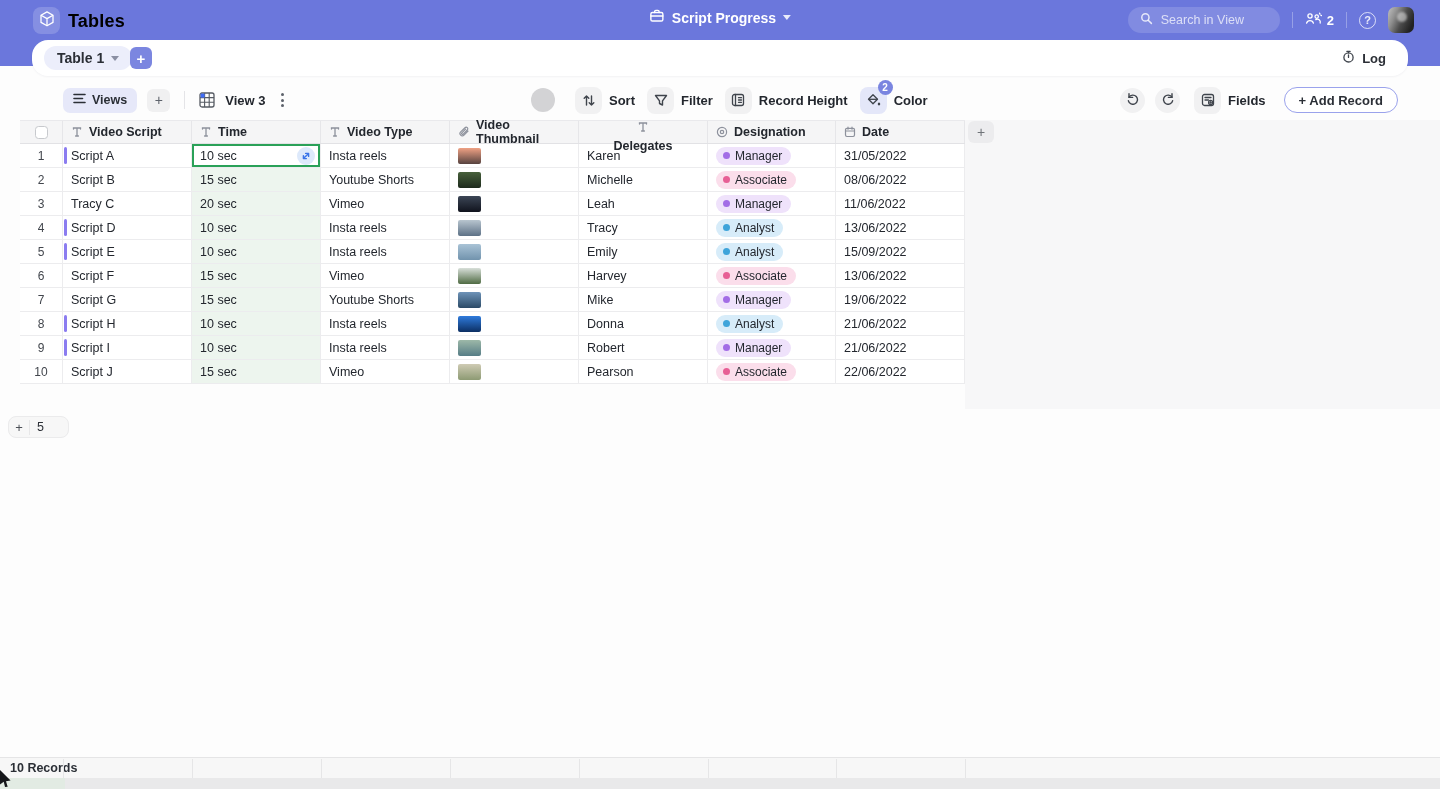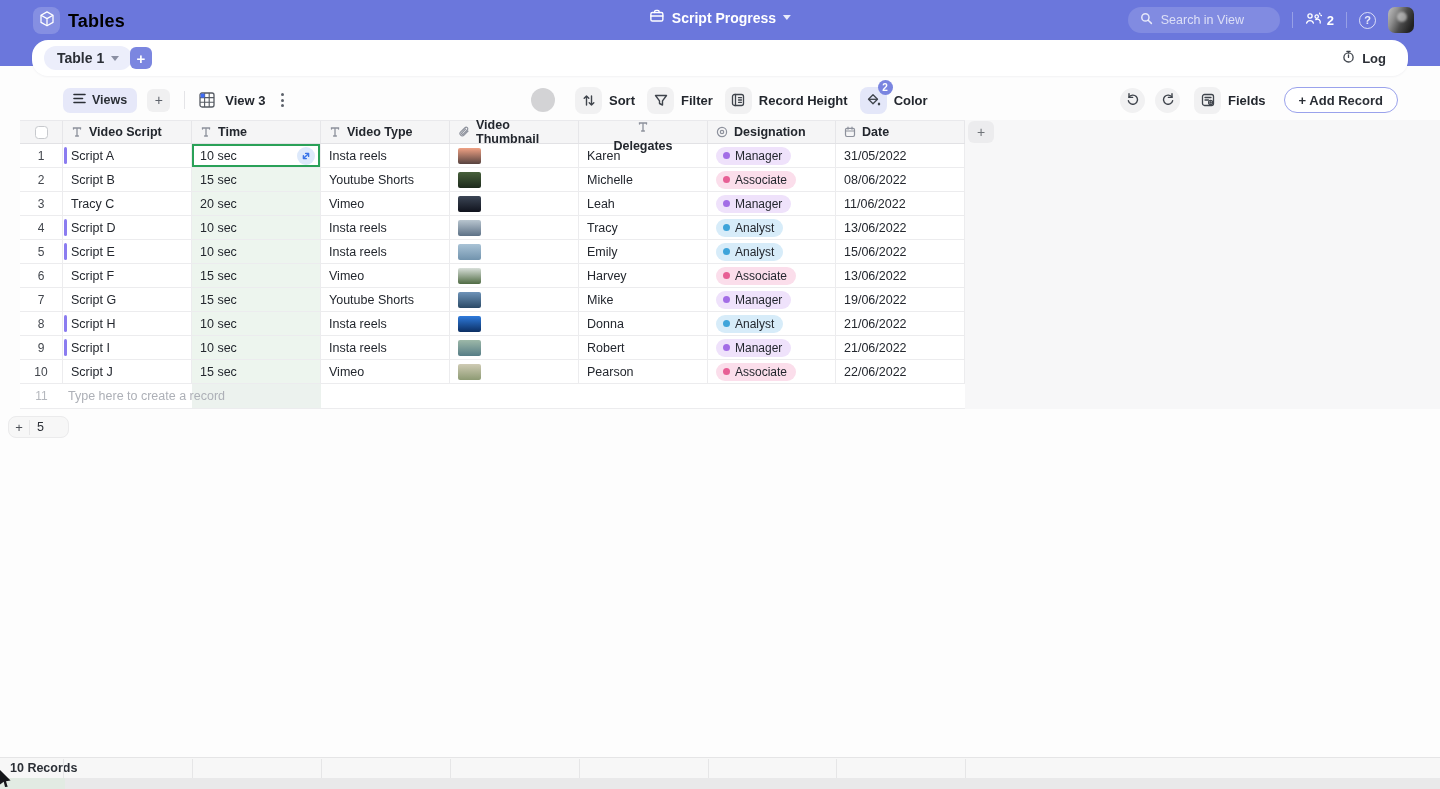--- a/index.html
+++ b/index.html
@@ -431,21 +431,21 @@
           <div class="g-cell" style="width: 129px;">
             <span class="thumb" style="background: linear-gradient(rgb(169, 195, 214) 0%, rgb(113, 147, 173) 100%);"></span>
           </div>
           <div class="g-cell" style="width: 129px;">Emily</div>
           <div class="g-cell" style="width: 128px;">
             <span class="pill" style="background: rgb(215, 236, 249);">
               <i style="background:#3ea4da"></i>
               <span>Analyst</span>
             </span>
           </div>
-          <div class="g-cell" style="width: 129px;">15/06/2022</div>
+          <div class="g-cell" style="width: 129px;">15/09/2022</div>
         </div>
         <div class="g-row">
           <div class="g-cell num-cell" style="width: 43px;">6</div>
           <div class="g-cell" style="width: 129px;">Script F</div>
           <div class="g-cell time-cell" style="width: 129px; background: rgb(237, 245, 238);">15 sec</div>
           <div class="g-cell" style="width: 129px;">Vimeo</div>
           <div class="g-cell" style="width: 129px;">
             <span class="thumb" style="background: linear-gradient(rgb(216, 223, 217) 0%, rgb(79, 107, 67) 100%);"></span>
           </div>
           <div class="g-cell" style="width: 129px;">Harvey</div>
@@ -517,25 +517,20 @@
             <span class="thumb" style="background: linear-gradient(rgb(207, 203, 180) 0%, rgb(141, 154, 115) 100%);"></span>
           </div>
           <div class="g-cell" style="width: 129px;">Pearson</div>
           <div class="g-cell" style="width: 128px;">
             <span class="pill" style="background: rgb(251, 222, 235);">
               <i style="background:#e75f95"></i>
               <span>Associate</span>
             </span>
           </div>
           <div class="g-cell" style="width: 129px;">22/06/2022</div>
-        </div>
-        <div class="new-row">
-          <div class="num-cell">11</div>
-          <div class="new-time" style="background:#ecf2ee"></div>
-          <div class="ph">Type here to create a record</div>
         </div>
       </div>
   </div>
   <div class="add-field-btn">+</div>
 
   <div class="add-rows">
     <div class="seg-plus">+</div>
     <div class="seg-count">5</div>
   </div>
 

